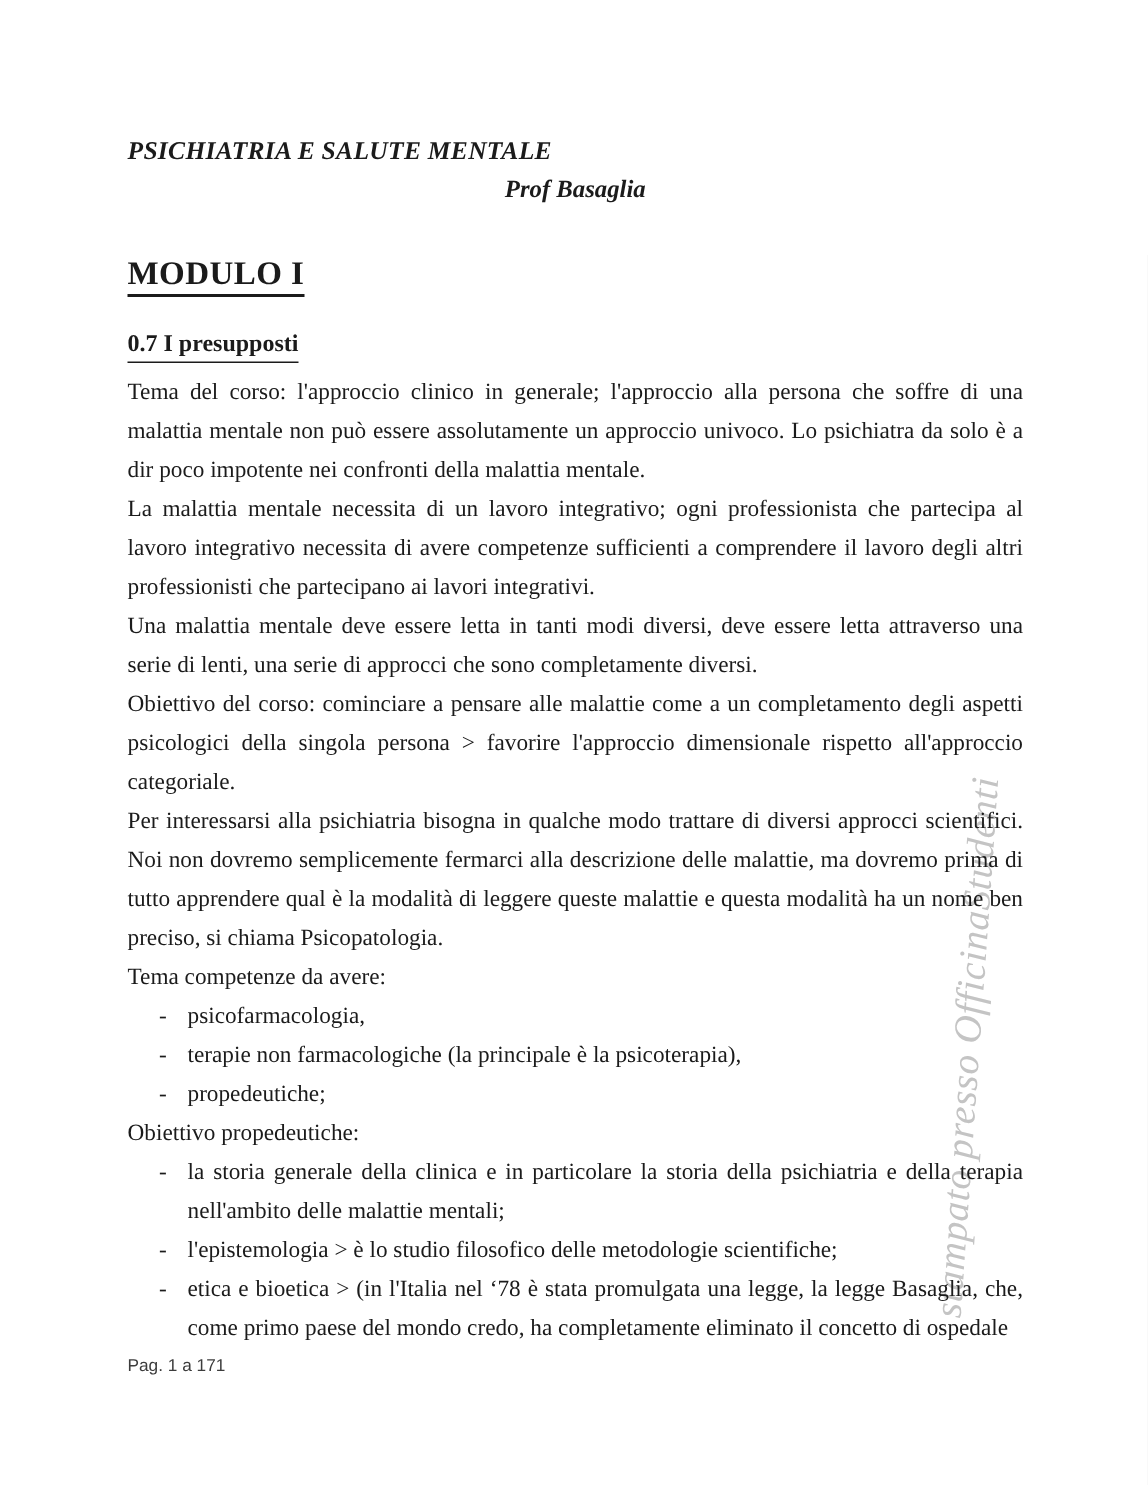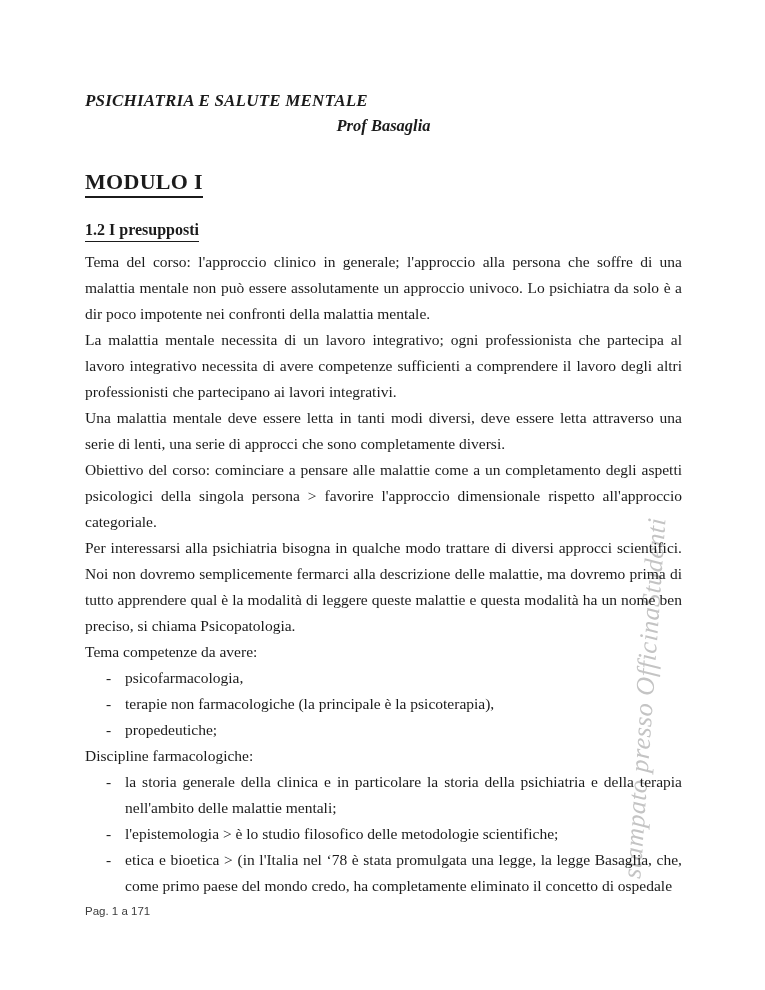--- a/index.html
+++ b/index.html
@@ -116,21 +116,21 @@
 
   <div class="watermark">stampato presso OfficinaStudenti</div>
 
   <div class="content">
 
     <p class="doc-title">PSICHIATRIA E SALUTE MENTALE</p>
     <p class="doc-subtitle">Prof Basaglia</p>
 
     <h1 class="module-heading"><span class="u">MODULO I</span></h1>
 
-    <h2 class="section-heading"><span class="u">1.2 I presupposti</span></h2>
+    <h2 class="section-heading"><span class="u">0.7 I presupposti</span></h2>
 
     <div class="body-text">
 
       <div>
 
           <p class="para">Tema del corso: l'approccio clinico in generale; l'approccio alla persona che soffre di una malattia mentale non può essere assolutamente un approccio univoco. Lo psichiatra da solo è a dir poco impotente nei confronti della malattia mentale.</p>
 
           <p class="para">La malattia mentale necessita di un lavoro integrativo; ogni professionista che partecipa al lavoro integrativo necessita di avere competenze sufficienti a comprendere il lavoro degli altri professionisti che partecipano ai lavori integrativi.</p>
 
           <p class="para">Una malattia mentale deve essere letta in tanti modi diversi, deve essere letta attraverso una serie di lenti, una serie di approcci che sono completamente diversi.</p>
@@ -153,21 +153,21 @@
             <span class="dash-marker">-</span>
             <span>terapie non farmacologiche (la principale è la psicoterapia),</span>
           </div>
 
           <div class="list-item">
             <span class="dash-marker">-</span>
             <span>propedeutiche;</span>
           </div>
         </div>
 
-      <p class="intro-line">Discipline farmacologiche:</p>
+      <p class="intro-line">Obiettivo propedeutiche:</p>
 
       <div class="dash-list">
 
           <div class="list-item">
             <span class="dash-marker">-</span>
             <span>la storia generale della clinica e in particolare la storia della psichiatria e della terapia nell'ambito delle malattie mentali;</span>
           </div>
 
           <div class="list-item">
             <span class="dash-marker">-</span>

